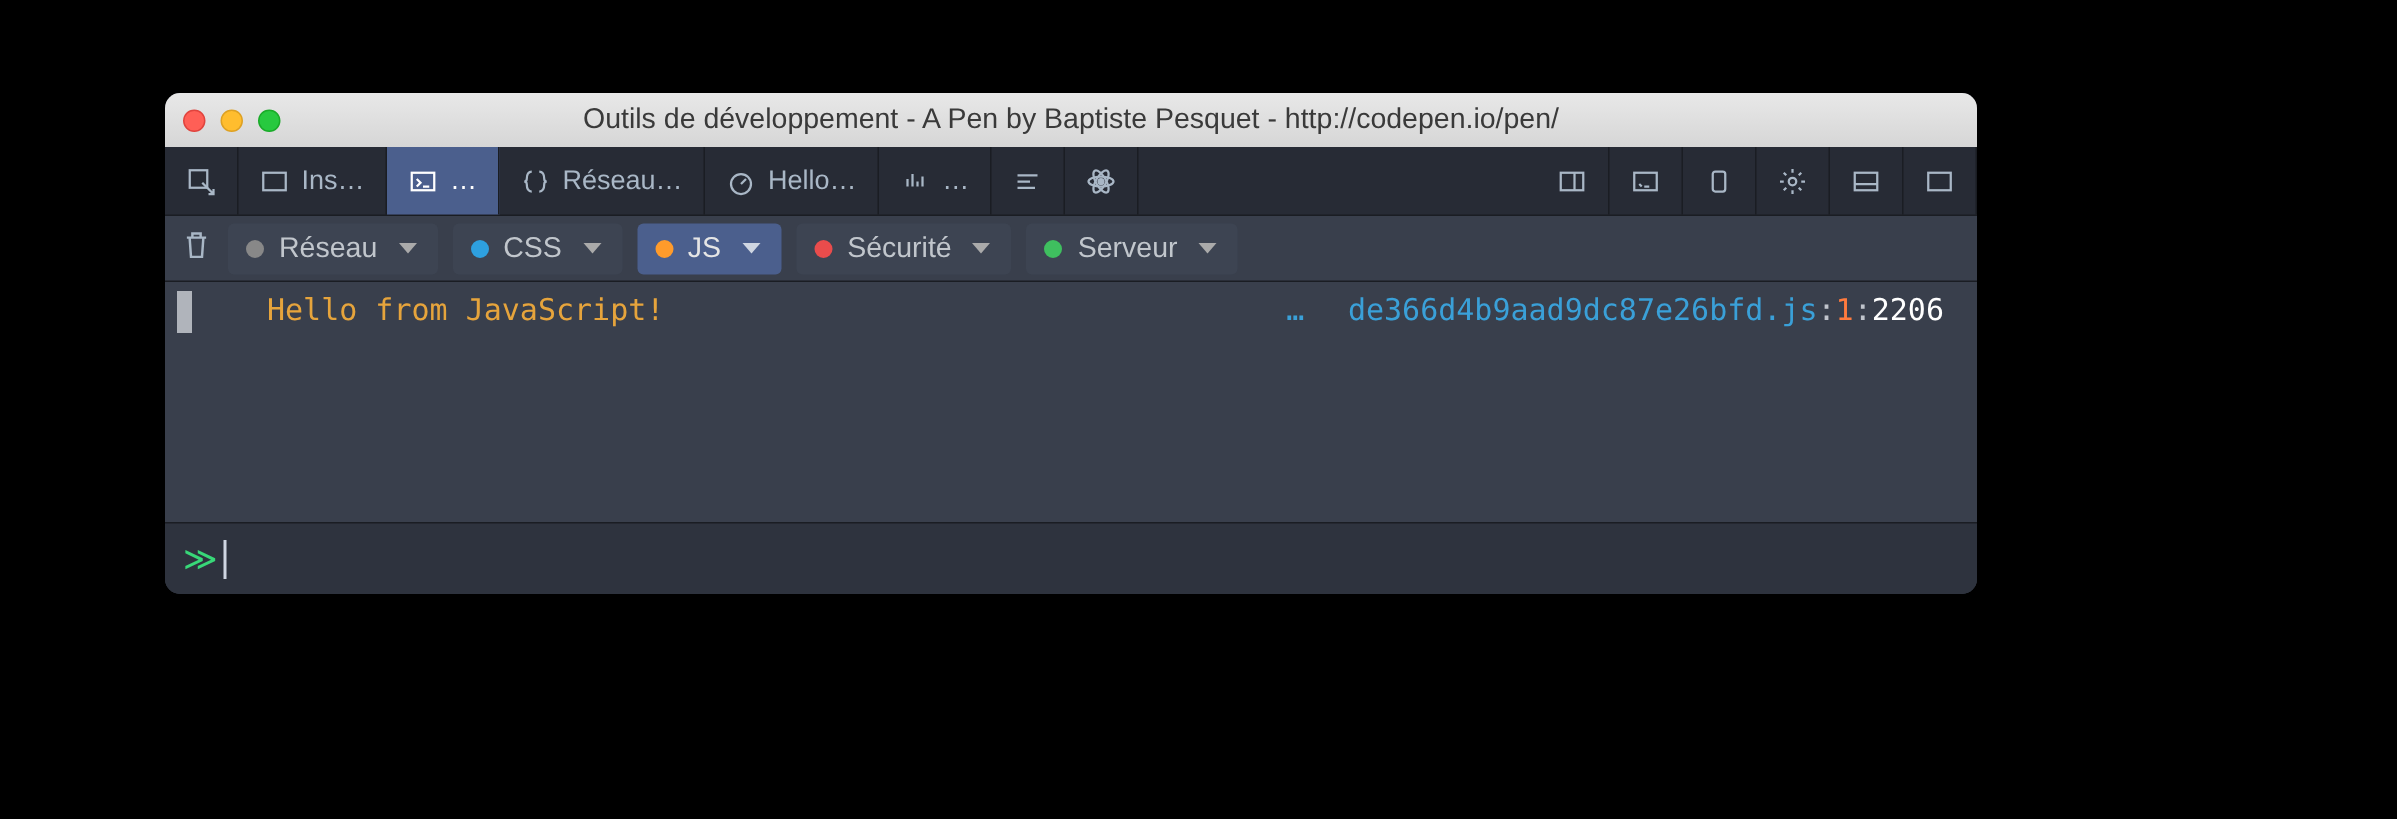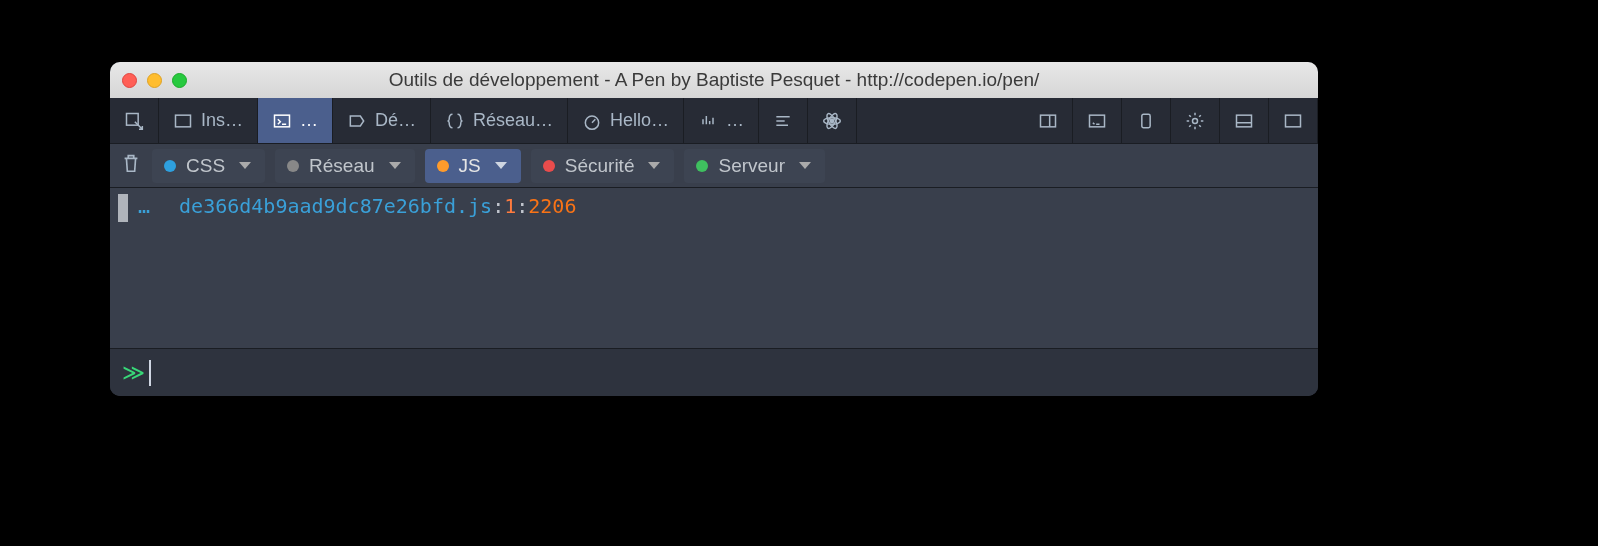--- a/index.html
+++ b/index.html
@@ -137,21 +137,21 @@
   }
   .logbar {
     width:10px;height:28px;background:#b0b4bb;margin:0 10px 0 8px;
   }
   .logmsg { color:#e6a43c; flex:1; padding-left:40px; }
   .logsrc { white-space:nowrap; padding-right:8px;}
   .src-ellipsis{color:#3aa0d8;}
   .src-file{color:#3aa0d8;margin-left:29px;}
   .src-colon{color:#c0c4cc;}
   .src-line{color:#ff7b3e;}
-  .src-col{color:#f97316;margin-top:43px;}
+  .src-col{color:#ffffff;margin-top:43px;}
 
   .inputbar {
     height:48px;
     background:#2e333e;
     border-top:1px solid #1a1d23;
     display:flex;
     align-items:center;
     padding:0 12px;
     color:#38d878;
     font-family:"SF Mono","Menlo",monospace;
@@ -193,26 +193,20 @@
     </div>
     <div class="tbtn active">
       <svg viewBox="0 0 24 24">
           <rect x="3" y="5" width="18" height="14"></rect>
           <path d="M7 10 L10 13 L7 16 M12 16 L17 16"></path>
         </svg>
       <span>…</span>
     </div>
     <div class="tbtn">
       <svg viewBox="0 0 24 24">
-          <path d="M4 6 L16 6 L20 12 L16 18 L4 18 Z"></path>
-        </svg>
-      <span>Dé…</span>
-    </div>
-    <div class="tbtn">
-      <svg viewBox="0 0 24 24">
           <path d="M9 4 C5 4 5 8 5 10 C5 12 3 12 3 12 C3 12 5 12 5 14 C5 16 5 20 9 20 M15 4 C19 4 19 8 19 10 C19 12 21 12 21 12 C21 12 19 12 19 14 C19 16 19 20 15 20"></path>
         </svg>
       <span>Réseau…</span>
     </div>
     <div class="tbtn">
       <svg viewBox="0 0 24 24">
           <circle cx="12" cy="14" r="8"></circle>
           <path d="M12 14 L16 10"></path>
         </svg>
       <span>Hello…</span>
@@ -273,27 +267,27 @@
     </div>
   </div>
 
   <div class="filterbar">
     <div class="trash">
       <svg viewBox="0 0 24 24">
           <path d="M5 7 L19 7 M9 7 L9 4 L15 4 L15 7 M7 7 L8 21 L16 21 L17 7"></path>
         </svg>
     </div>
     <div class="pill">
+      <span class="bullet b-gray"></span>
+      <span>Réseau</span>
+      <span class="chev"></span>
+    </div>
+    <div class="pill">
       <span class="bullet b-blue"></span>
       <span>CSS</span>
-      <span class="chev"></span>
-    </div>
-    <div class="pill">
-      <span class="bullet b-gray"></span>
-      <span>Réseau</span>
       <span class="chev"></span>
     </div>
     <div class="pill active">
       <span class="bullet b-orange"></span>
       <span>JS</span>
       <span class="chev"></span>
     </div>
     <div class="pill">
       <span class="bullet b-red"></span>
       <span>Sécurité</span>
@@ -302,20 +296,21 @@
     <div class="pill">
       <span class="bullet b-green"></span>
       <span>Serveur</span>
       <span class="chev"></span>
     </div>
   </div>
 
   <div class="logarea">
     <div class="logrow">
       <div class="logbar"></div>
+      <div class="logmsg">Hello from JavaScript!</div>
       <div class="logsrc">
         <span class="src-ellipsis">…</span><span class="src-file">de366d4b9aad9dc87e26bfd.js</span><span class="src-colon">:</span><span class="src-line">1</span><span class="src-colon">:</span><span class="src-col">2206</span>
       </div>
     </div>
   </div>
 
   <div class="inputbar">
     <span class="prompt">≫</span>
     <span class="caret"></span>
   </div>

